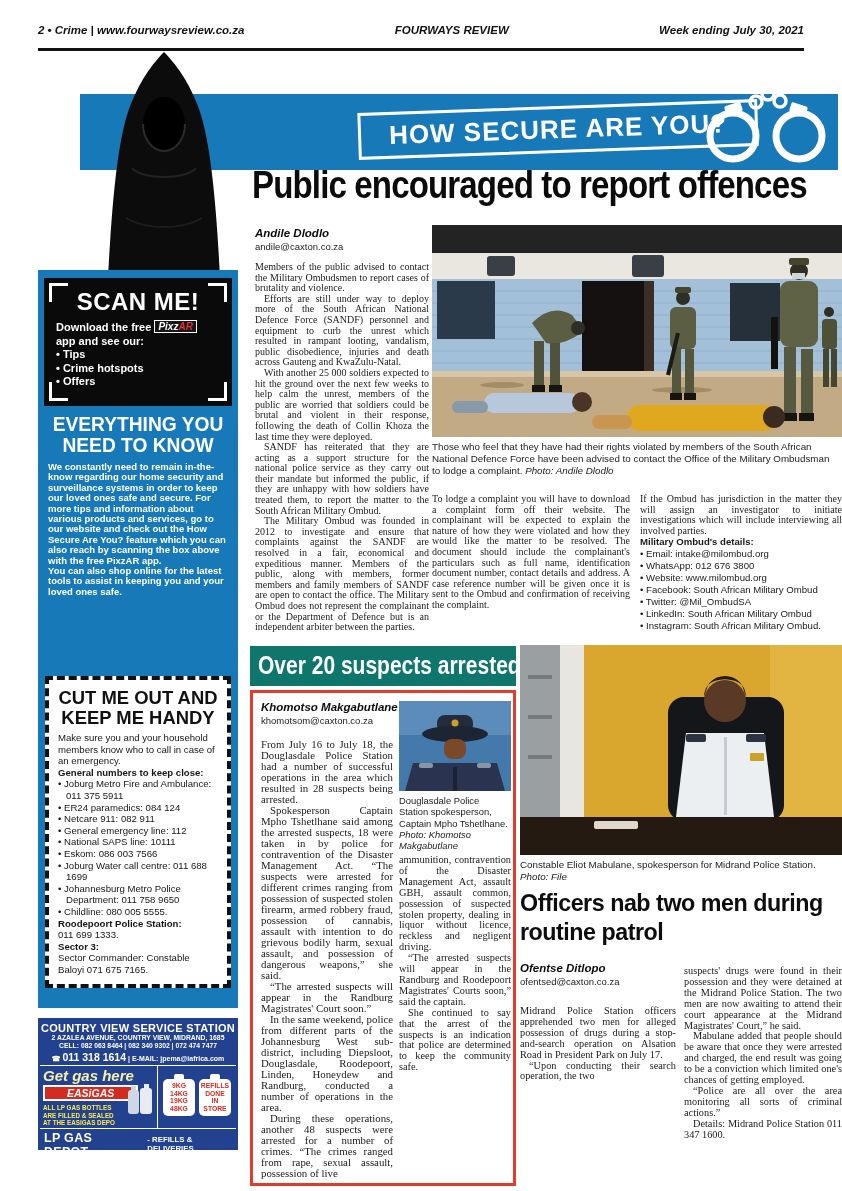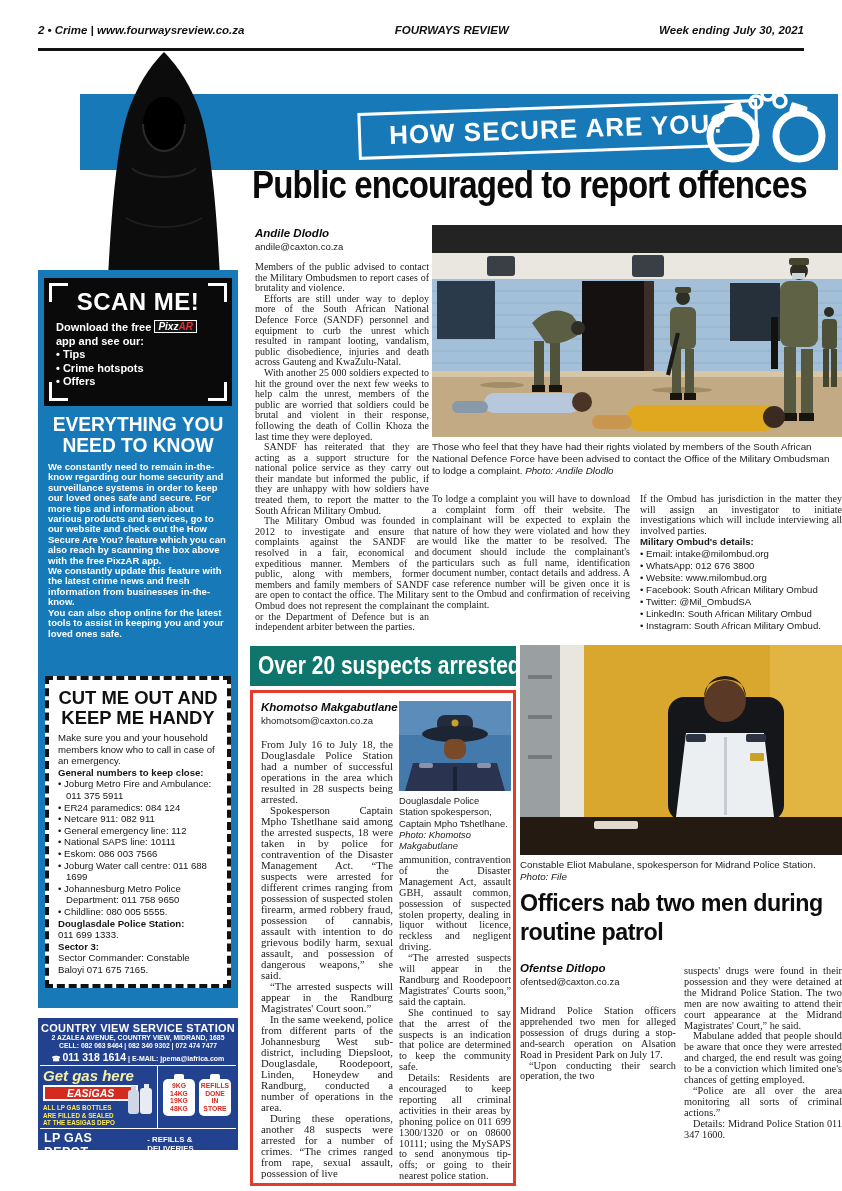--- a/index.html
+++ b/index.html
@@ -156,21 +156,20 @@
         </div>
     </div>
   </div>
 
   <div class="abs know-title">
     <div>EVERYTHING YOU</div>
     <div>NEED TO KNOW</div>
   </div>
   <div class="abs know-body">
       <p>We constantly need to remain in-the-know regarding our home security and surveillance systems in order to keep our loved ones safe and secure. For more tips and information about various products and services, go to our website and check out the How Secure Are You? feature which you can also reach by scanning the box above with the free PixzAR app.</p>
-      <p>We constantly update this feature with the latest crime news and fresh information from businesses in-the-know.</p>
       <p>You can also shop online for the latest tools to assist in keeping you and your loved ones safe.</p>
     </div>
 
   <div class="abs cutbox">
     <div class="cut-title">
       <div>CUT ME OUT AND</div>
       <div>KEEP ME HANDY</div>
     </div>
     <div class="cut-body">
       <div>Make sure you and your household members know who to call in case of an emergency.</div>
@@ -179,21 +178,21 @@
           <div>Joburg Metro Fire and Ambulance: 011 375 5911</div>
           <div>ER24 paramedics: 084 124</div>
           <div>Netcare 911: 082 911</div>
           <div>General emergency line: 112</div>
           <div>National SAPS line: 10111</div>
           <div>Eskom: 086 003 7566</div>
           <div>Joburg Water call centre: 011 688 1699</div>
           <div>Johannesburg Metro Police Department: 011 758 9650</div>
           <div>Childline: 080 005 5555.</div>
         </div>
-      <div class="bold">Douglasdale Police Station:</div>
+      <div class="bold">Roodepoort Police Station:</div>
       <div>011 699 1333.</div>
       <div class="bold">Sector 3:</div>
       <div>Sector Commander: Constable Baloyi 071 675 7165.</div>
     </div>
   </div>
 
   <div class="abs ad">
     <div class="ad-title">COUNTRY VIEW SERVICE STATION</div>
     <div class="ad-small">2 AZALEA AVENUE, COUNTRY VIEW, MIDRAND, 1685</div>
     <div class="ad-small">CELL: 082 063 8464 | 082 340 9302 | 072 474 7477</div>
@@ -372,21 +371,20 @@
 
     <div class="abs caption" style="left:146px;top:102px;width:112px;font-size:9.4px;line-height:11.3px;">
       <span>Douglasdale Police Station spokesperson, Captain Mpho Tshetlhane.</span>
       <span class="credit">Photo: Khomotso Makgabutlane</span>
     </div>
 
     <div class="abs news serif t103" style="left:146px;top:162px;width:112px;">
         <p>ammunition, contravention of the Disaster Management Act, assault GBH, assault common, possession of suspected stolen property, dealing in liquor without licence, reckless and negligent driving.</p>
         <p>“The arrested suspects will appear in the Randburg and Roodepoort Magistrates' Courts soon,” said the captain.</p>
         <p>She continued to say that the arrest of the suspects is an indication that police are determined to keep the community safe.</p>
-        <p>Details: Residents are encouraged to keep reporting all criminal activities in their areas by phoning police on 011 699 1300/1320 or on 08600 10111; using the MySAPS to send anonymous tip-offs; or going to their nearest police station.</p>
       </div>
   </div>
 
   <svg class="abs" style="left:520px;top:645px;" width="322" height="210" viewBox="0 0 322 210">
     <rect width="322" height="210" fill="#d9a62e"></rect>
     <rect x="250" y="0" width="72" height="210" fill="#e2b542"></rect>
     <rect x="0" y="0" width="40" height="210" fill="#9aa0a2"></rect>
     <rect x="8" y="30" width="24" height="4" fill="#767b7d"></rect>
     <rect x="8" y="70" width="24" height="4" fill="#767b7d"></rect>
     <rect x="8" y="110" width="24" height="4" fill="#767b7d"></rect>

